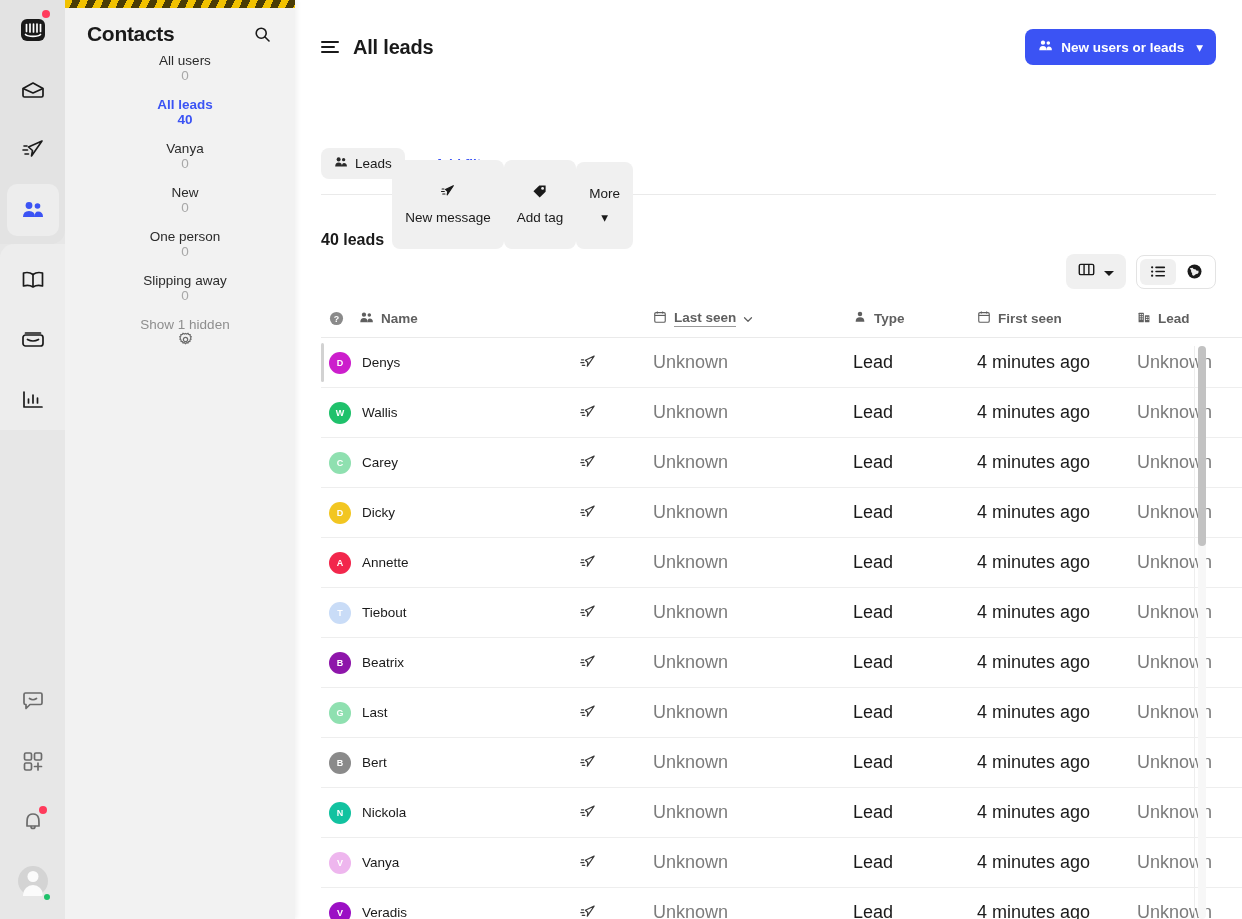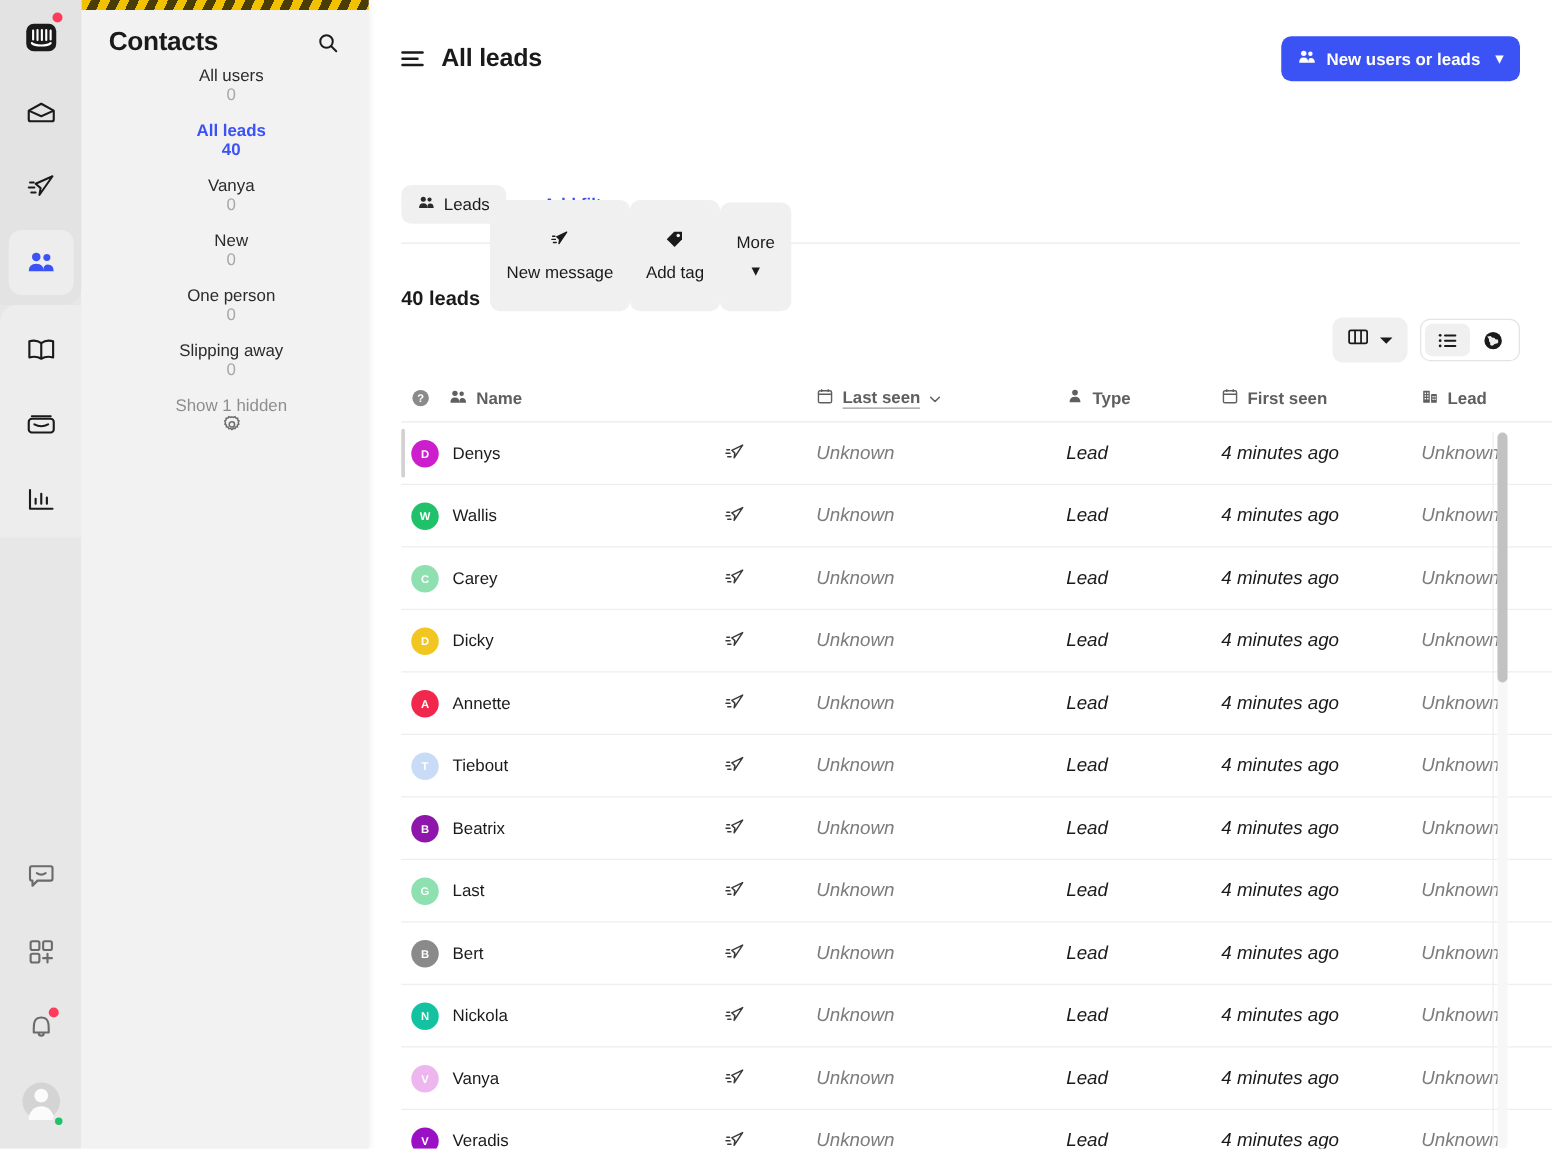--- a/index.html
+++ b/index.html
@@ -191,21 +191,21 @@
     width: 3px; background: #d2d2d2; border-radius: 2px;
   }
   .avatar {
     width: 22px; height: 22px; border-radius: 50%;
     display: flex; align-items: center; justify-content: center;
     color: #fff; font-size: 9px; font-weight: 700; flex: none;
   }
   .cell-name { display: flex; align-items: center; gap: 11px; width: 250px; }
   .nm { font-size: 13.5px; color: #1a1a1a; }
   .cell-msg { width: 74px; display:flex; align-items:center; }
-  .cell { font-size: 15px; color: #7c7c7c; font-style: italic; }
+  .cell { font-size: 18px; color: #7c7c7c; }
   .cell.dark { color: #1a1a1a; }
   .cell-seen { width: 200px; }
   .cell-type { width: 124px; }
   .cell-first{ width: 160px; }
   .cell-city { width: 160px; }
 
   .scrollbar {
     position: absolute; right: 36px; top: 46px; width: 8px; bottom: 0;
     background: #f7f7f7; border-radius: 4px;
   }

